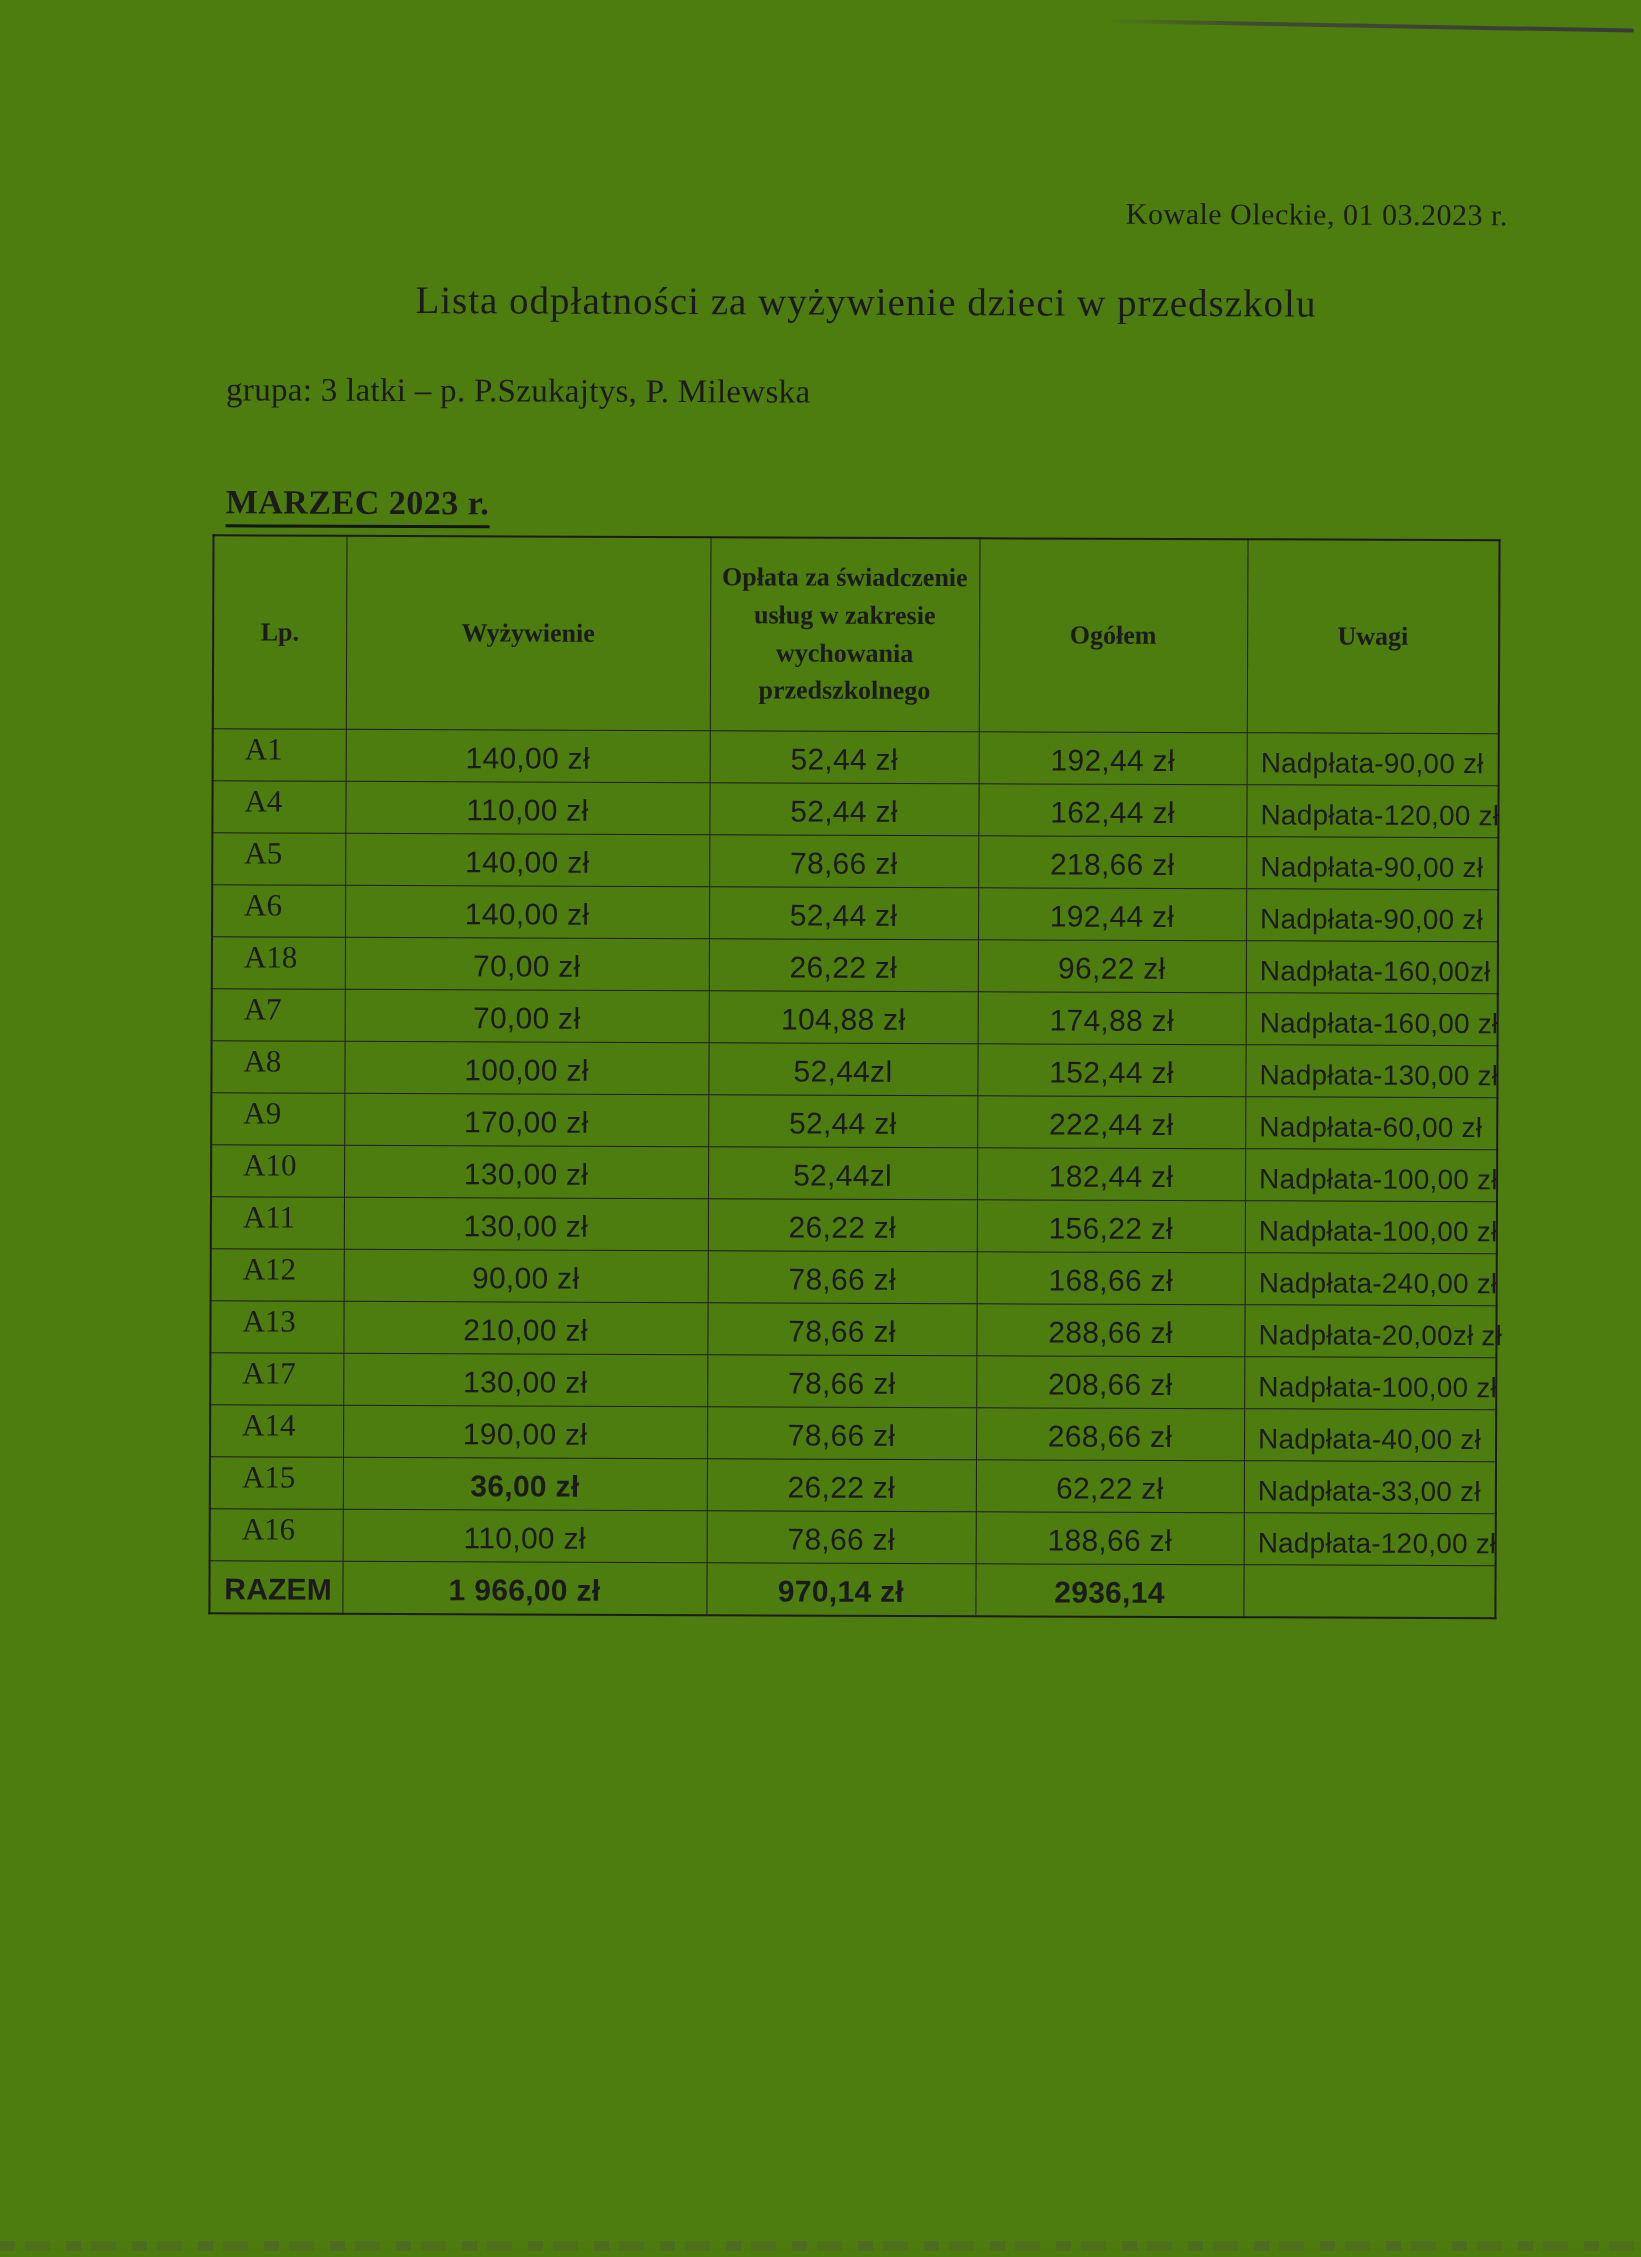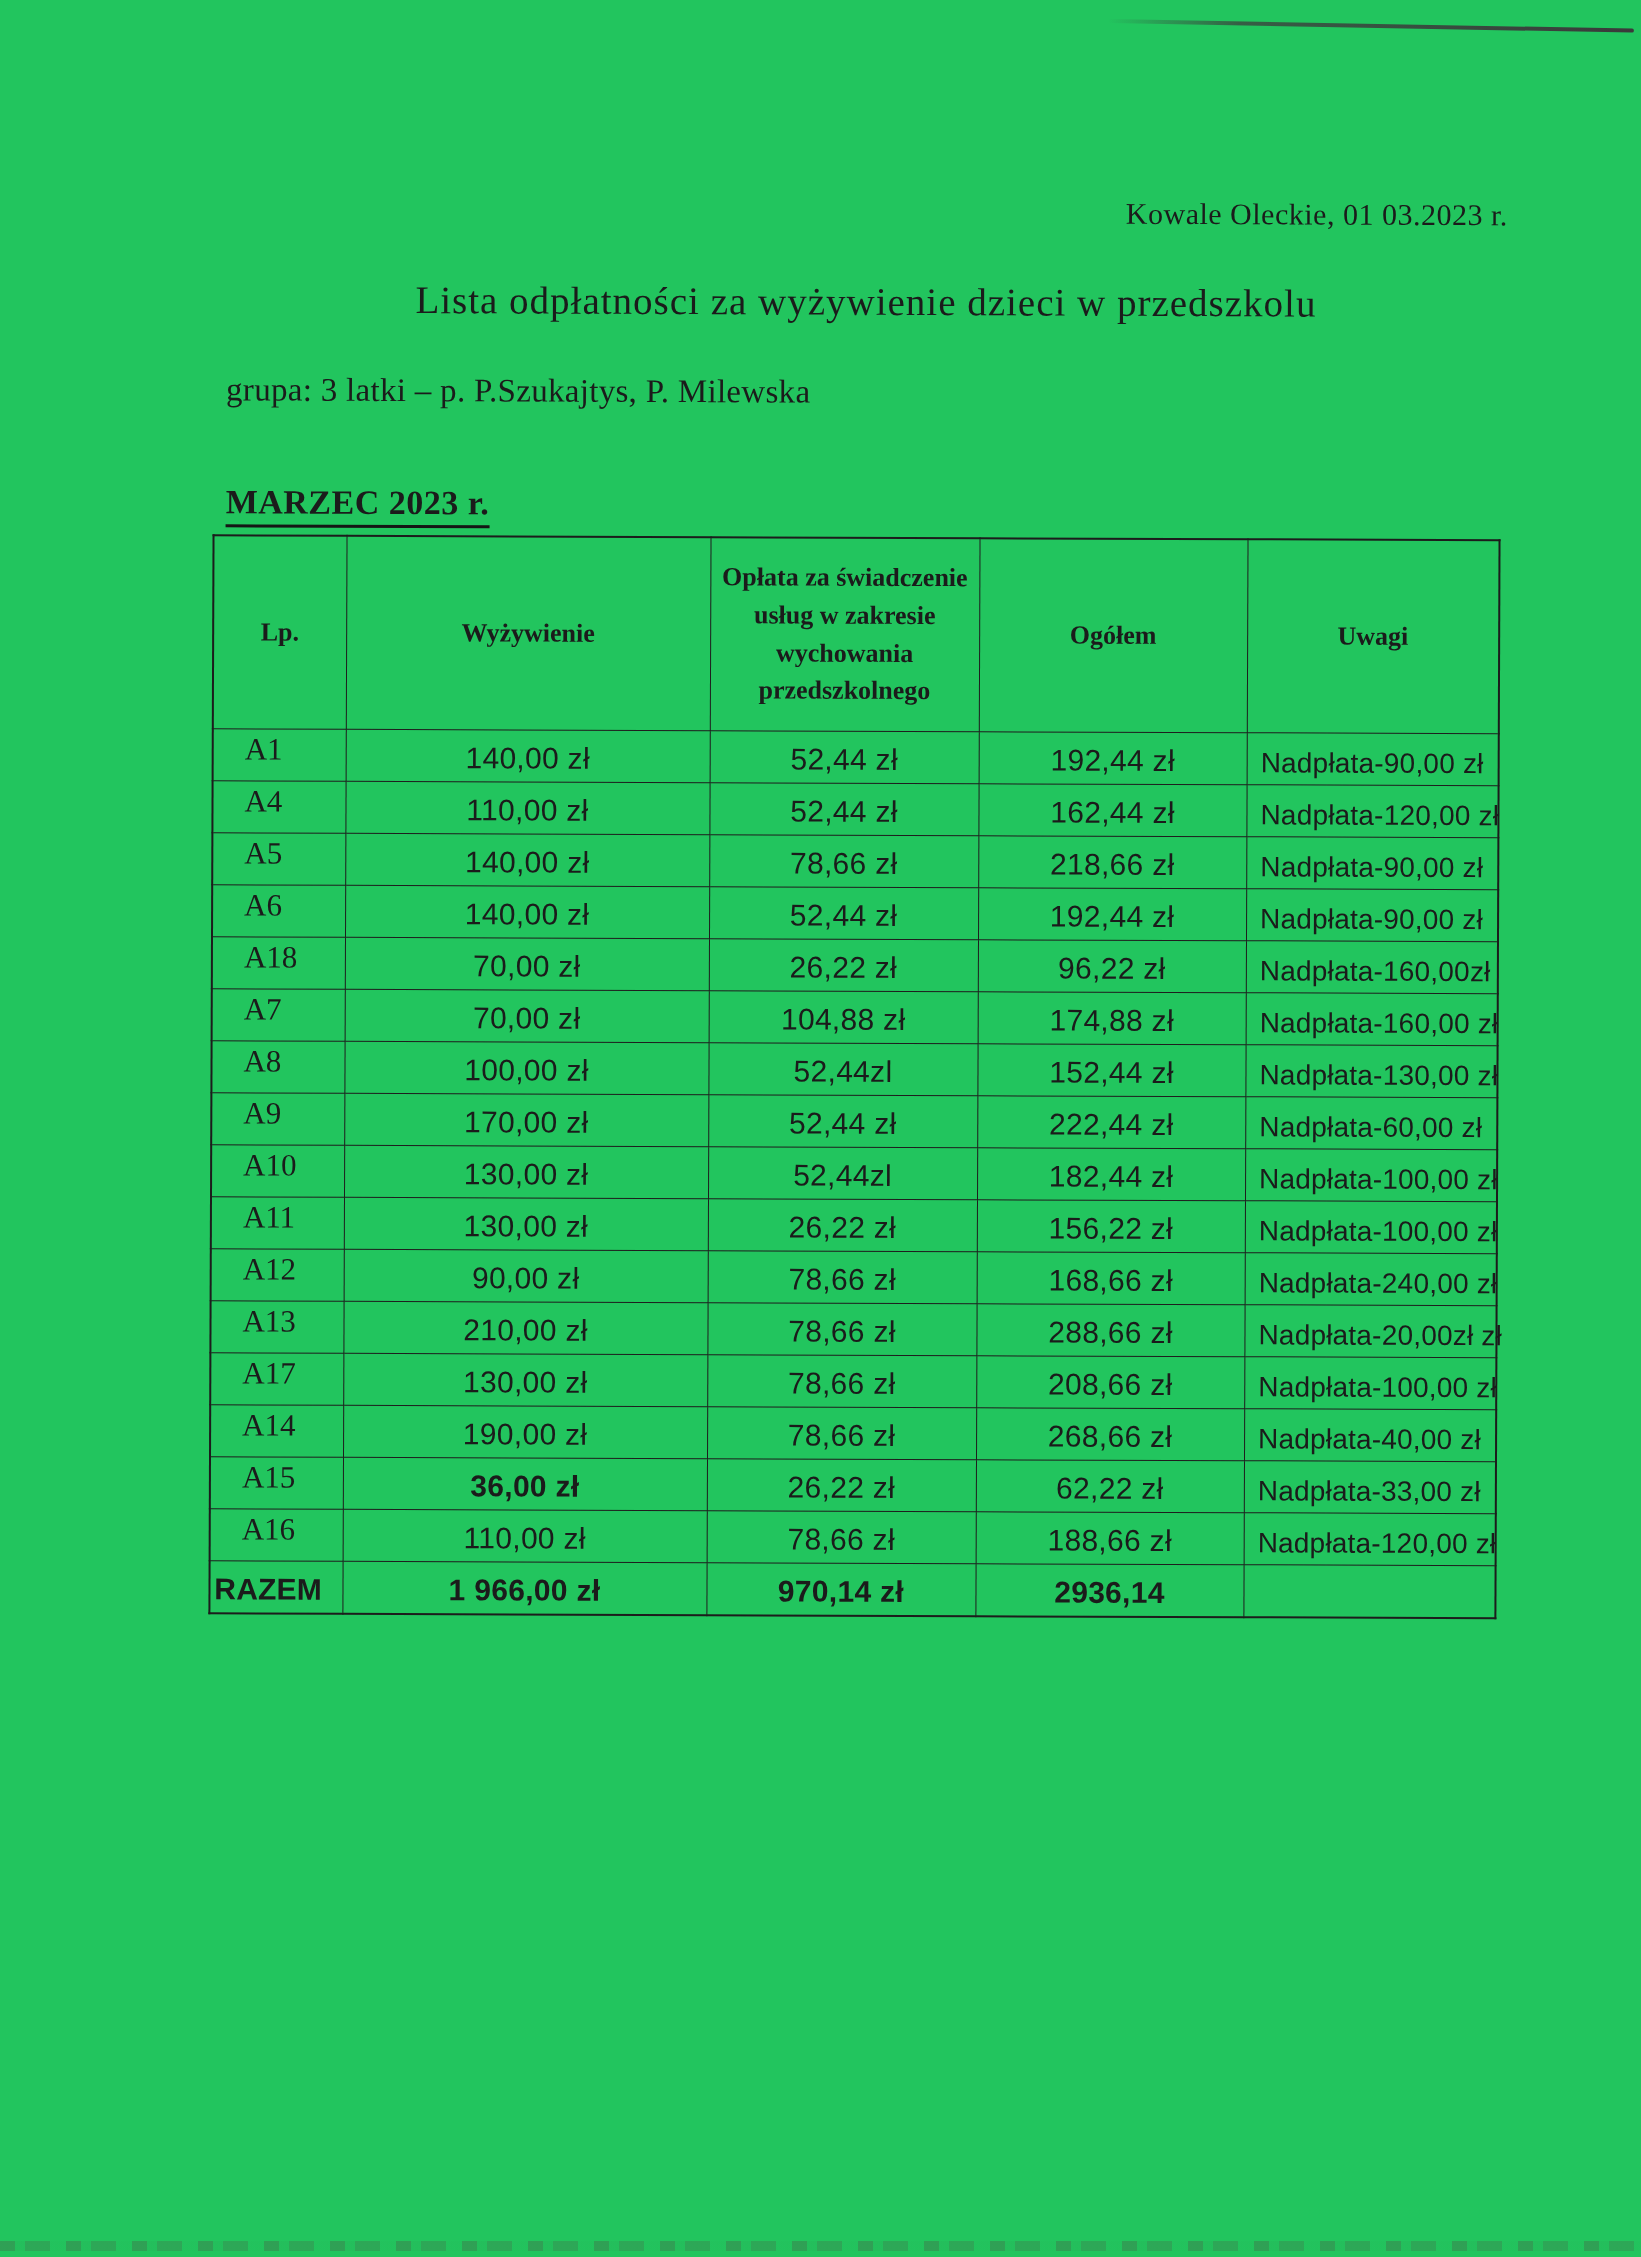--- a/index.html
+++ b/index.html
@@ -1,21 +1,21 @@
 <!DOCTYPE html>
 <html><head>
 <meta charset="utf-8">
 <style>
   * { margin: 0; padding: 0; box-sizing: border-box; }
   html, body { width: 1641px; height: 2257px; background: #ffffff; overflow: hidden; }
   body { font-family: "Liberation Serif", serif; color: #1b1b1b; position: relative; }
 
   .sheet {
     position: absolute; inset: 0;
-    background: #22c55e;
+    background: #4d7c0f;
   }
   .tilt {
     position: absolute; inset: 0;
     transform: rotate(0.22deg);
     transform-origin: 40% 30%;
   }
 
   
   .top-right-line {
     position: absolute; top: 19.3px; left: 1108px; width: 526px; height: 3.9px;
@@ -80,20 +80,21 @@
     vertical-align: bottom; text-align: left; padding: 0 5.8px 4.8px 13.5px;
     letter-spacing: 0.2px; white-space: nowrap;
   }
   td.bold { font-weight: bold; }
 
   tr.total-row td { height: 53px; }
   tr.total-row td.cell-lp {
     font-family: "Liberation Sans", sans-serif; font-weight: bold;
     font-size: 30px; padding: 5.8px 0 0 3.9px; vertical-align: middle;
     letter-spacing: 0.2px;
+    text-align: center;
   }
   tr.total-row td.cell-num { font-weight: bold; }
 </style>
 </head>
 <body>
 
 <div class="sheet">
   <div class="top-right-line"></div>
   <div class="bottom-band"></div>
 

